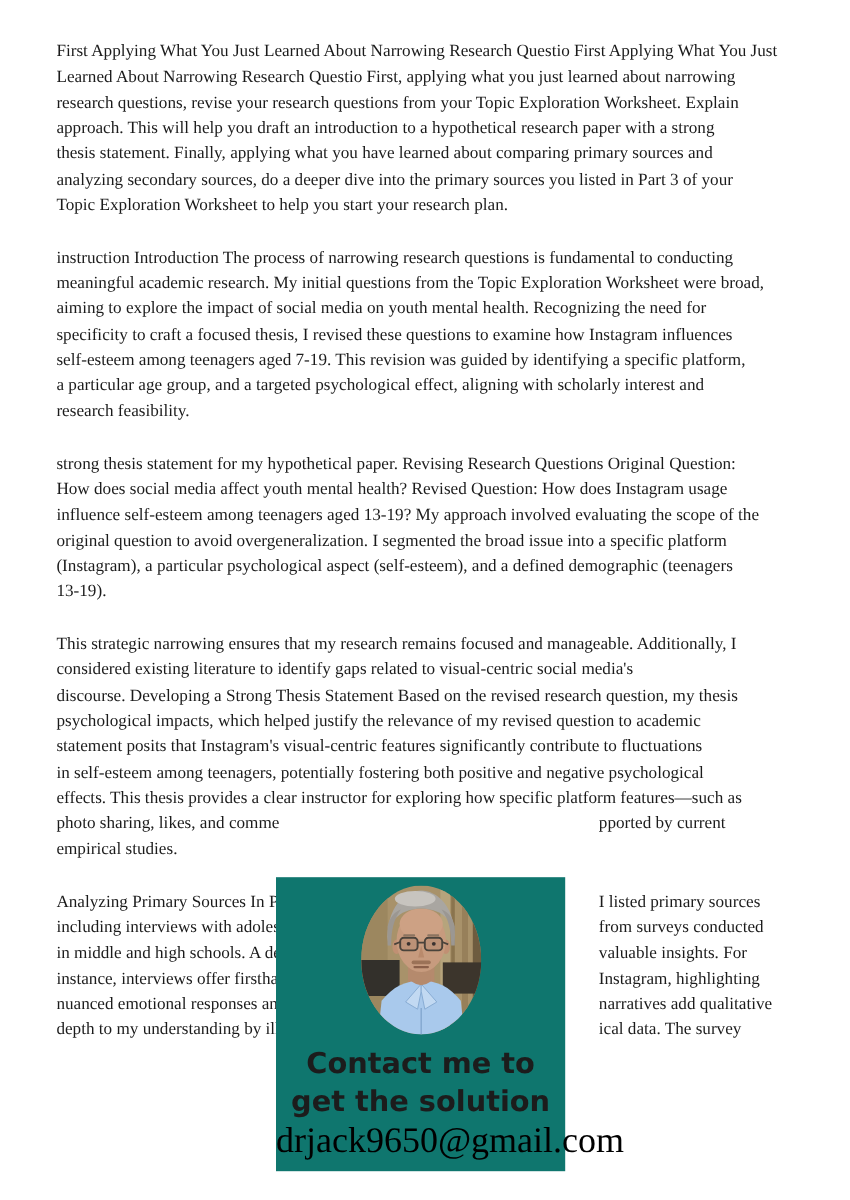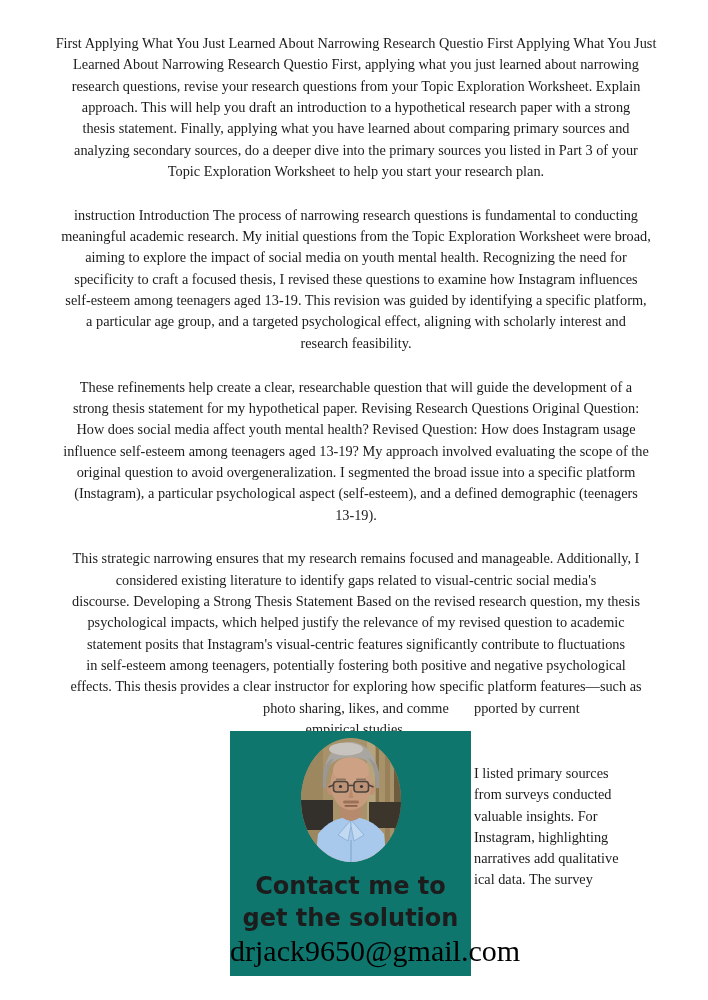--- a/index.html
+++ b/index.html
@@ -12,31 +12,31 @@
     color: #1b1b1b;
   }
   .doc {
     position: absolute;
     left: 47px; top: 33px;
     width: 618px;
     font-size: 14.3px;
     line-height: 21.33px;
   }
   .para { margin: 0 0 22.5px 0; }
-  .line { white-space: nowrap; height: 21.33px; position: relative; text-align: center; }
+  .line { white-space: nowrap; height: 21.33px; position: relative; }
   .clip {
     display: inline-block;
     max-width: 186px;
     overflow: hidden;
     white-space: nowrap;
     vertical-align: top;
   }
   .right-frag {
     position: absolute;
-    left: 427px; top: 0;
+    left: 452px; top: 0;
     white-space: nowrap;
   }
   
   .overlay {
     position: absolute;
     left: 230px; top: 731px;
     width: 241px; height: 245px;
     background: #0f766e;
     z-index: 5;
     text-align: center;
@@ -77,27 +77,26 @@
     <div class="line">thesis statement. Finally, applying what you have learned about comparing primary sources and</div>
     <div class="line">analyzing secondary sources, do a deeper dive into the primary sources you listed in Part 3 of your</div>
     <div class="line">Topic Exploration Worksheet to help you start your research plan.</div>
   </div>
 
   <div class="para">
     <div class="line">instruction Introduction The process of narrowing research questions is fundamental to conducting</div>
     <div class="line">meaningful academic research. My initial questions from the Topic Exploration Worksheet were broad,</div>
     <div class="line">aiming to explore the impact of social media on youth mental health. Recognizing the need for</div>
     <div class="line">specificity to craft a focused thesis, I revised these questions to examine how Instagram influences</div>
-    <div class="line">self-esteem among teenagers aged 13-19. This revision was guided by identifying a specific platform,</div>
+    <div class="line">self-esteem among teenagers aged 7-19. This revision was guided by identifying a specific platform,</div>
     <div class="line">a particular age group, and a targeted psychological effect, aligning with scholarly interest and</div>
     <div class="line">research feasibility.</div>
   </div>
 
   <div class="para">
-    <div class="line">These refinements help create a clear, researchable question that will guide the development of a</div>
     <div class="line">strong thesis statement for my hypothetical paper. Revising Research Questions Original Question:</div>
     <div class="line">How does social media affect youth mental health? Revised Question: How does Instagram usage</div>
     <div class="line">influence self-esteem among teenagers aged 13-19? My approach involved evaluating the scope of the</div>
     <div class="line">original question to avoid overgeneralization. I segmented the broad issue into a specific platform</div>
     <div class="line">(Instagram), a particular psychological aspect (self-esteem), and a defined demographic (teenagers</div>
     <div class="line">13-19).</div>
   </div>
 
   <div class="para">
     <div class="line">This strategic narrowing ensures that my research remains focused and manageable. Additionally, I</div>

